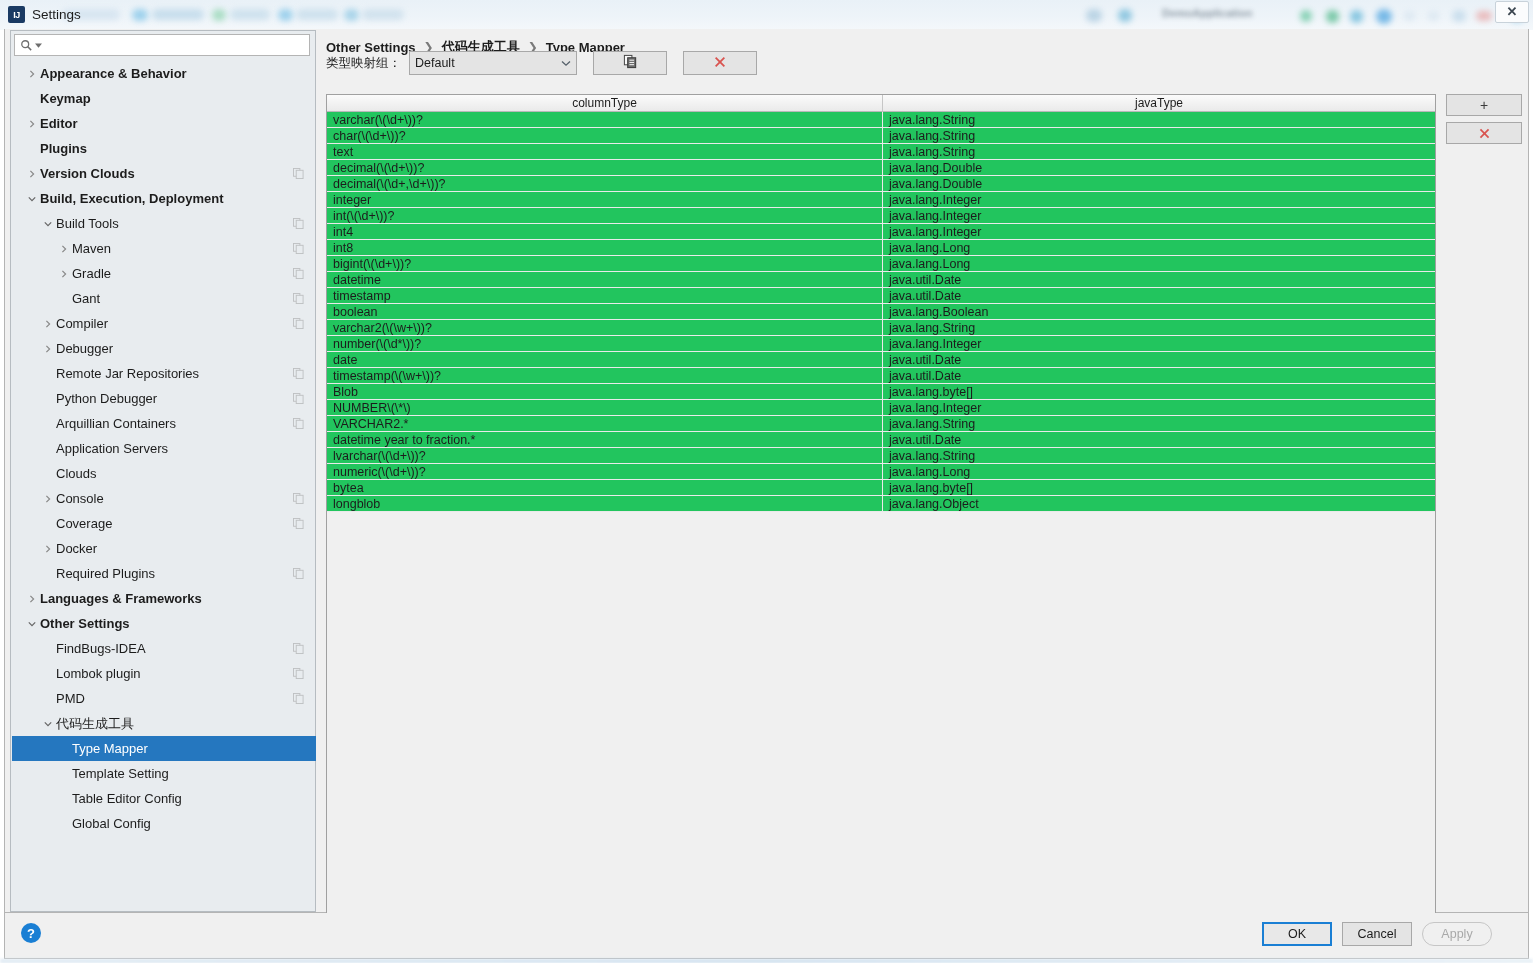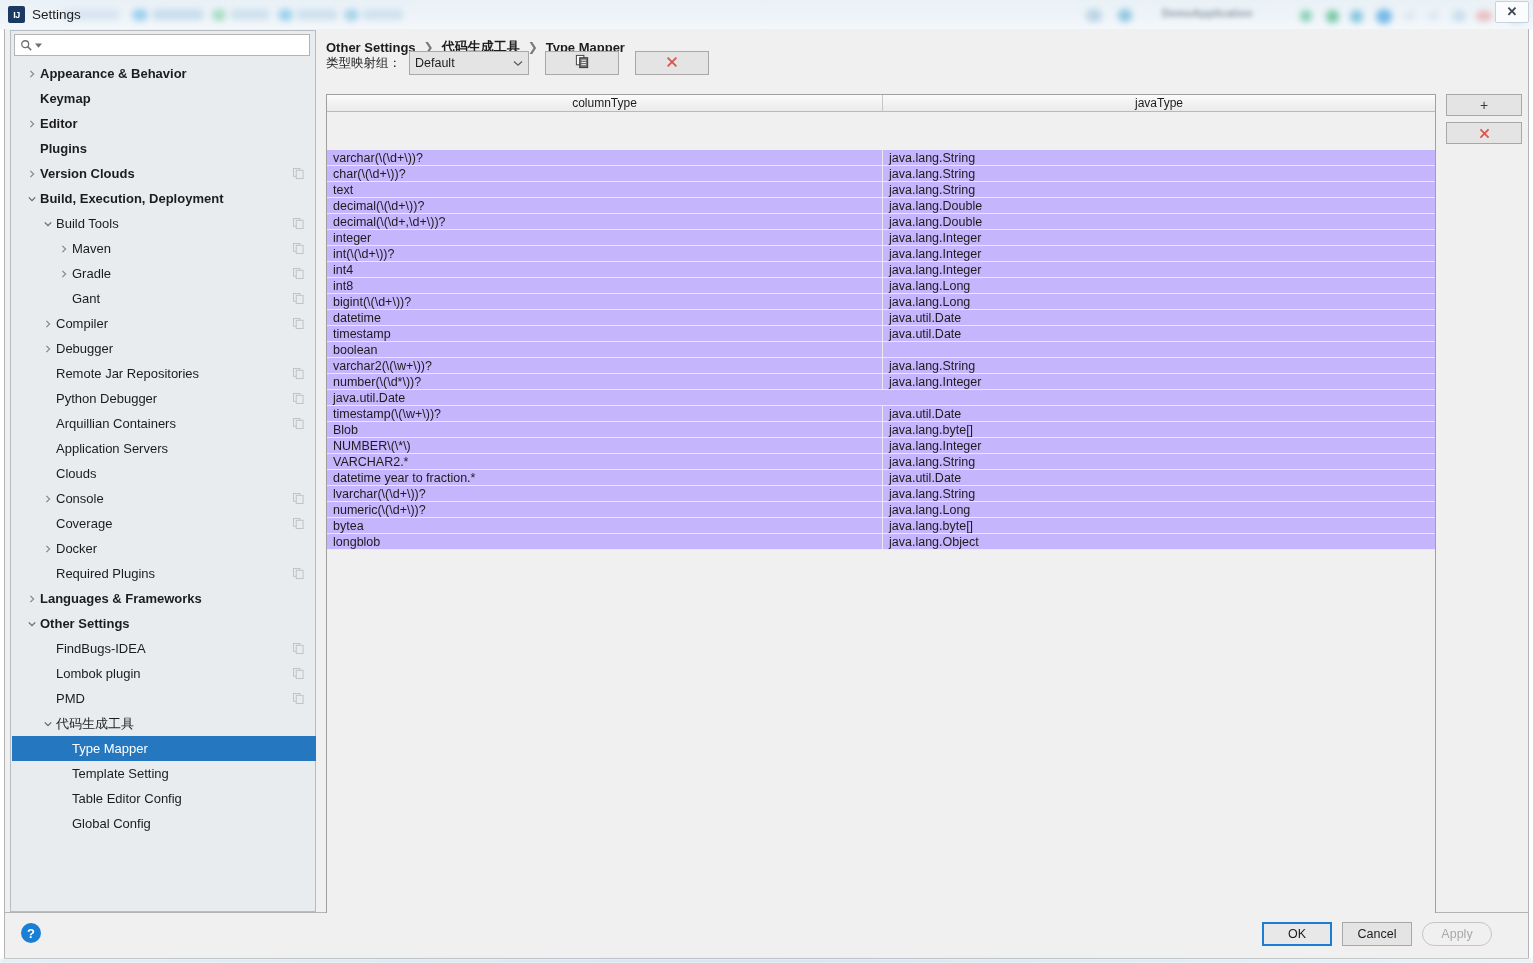--- a/index.html
+++ b/index.html
@@ -104,21 +104,21 @@
     font-size: 13px; font-weight: bold; color: #1c1c1c;
   }
   .crumb-sep { color: #7a7a7a; font-weight: normal; font-size: 12px; }
 
   #toolbar {
     position: absolute; left: 5px; top: 21px; height: 24px;
     display: flex; align-items: center; gap: 0;
   }
   #group-label { font-size: 12.5px; color: #1c1c1c; margin-right: 8px; }
   #group-select {
-    width: 120px; height: 24px; background: #e4e4e4;
+    width: 168px; height: 24px; background: #e4e4e4;
     border: 1px solid #a8a8a8; display: flex; align-items: center;
     padding: 0 5px; justify-content: space-between;
     font-size: 12.5px; color: #1c1c1c;
   }
   .tb-btn {
     width: 74px; height: 24px; background: #e4e4e4; border: 1px solid #a8a8a8;
     display: flex; align-items: center; justify-content: center;
     margin-left: 16px;
   }
 
@@ -129,21 +129,21 @@
   }
   #thead { display: flex; height: 17px; }
   .th {
     height: 17px; background: linear-gradient(to bottom,#fbfbfb,#eaeaea);
     border-right: 1px solid #c6c6c6; border-bottom: 1px solid #b9b9b9;
     display: flex; align-items: center; justify-content: center;
     font-size: 12px; color: #1c1c1c;
   }
   .th.col1 { width: 556px; }
   .th.col2 { width: 552px; border-right: none; }
-  #tbody { background: #c4b5fd; margin-top: 38px; }
+  #tbody { background: #22c55e; }
   .trow { display: flex; height: 16px; border-bottom: 1px solid #eaeaea; }
   .td {
     height: 16px; display: flex; align-items: center;
     font-size: 12.5px; color: #1c1c1c; padding-left: 6px;
     white-space: nowrap; overflow: hidden;
   }
   .td.col1 { width: 556px; border-right: 1px solid #eaeaea; }
   .td.col2 { width: 552px; }
   #tfill { background: #f0f0f0; height: 420px; }
 
@@ -571,30 +571,32 @@
             <div class="trow">
               <div class="td col1">datetime</div>
               <div class="td col2">java.util.Date</div>
             </div>
             <div class="trow">
               <div class="td col1">timestamp</div>
               <div class="td col2">java.util.Date</div>
             </div>
             <div class="trow">
               <div class="td col1">boolean</div>
+              <div class="td col2">java.lang.Boolean</div>
             </div>
             <div class="trow">
               <div class="td col1">varchar2(\(\w+\))?</div>
               <div class="td col2">java.lang.String</div>
             </div>
             <div class="trow">
               <div class="td col1">number(\(\d*\))?</div>
               <div class="td col2">java.lang.Integer</div>
             </div>
             <div class="trow">
+              <div class="td col1">date</div>
               <div class="td col2">java.util.Date</div>
             </div>
             <div class="trow">
               <div class="td col1">timestamp(\(\w+\))?</div>
               <div class="td col2">java.util.Date</div>
             </div>
             <div class="trow">
               <div class="td col1">Blob</div>
               <div class="td col2">java.lang.byte[]</div>
             </div>

